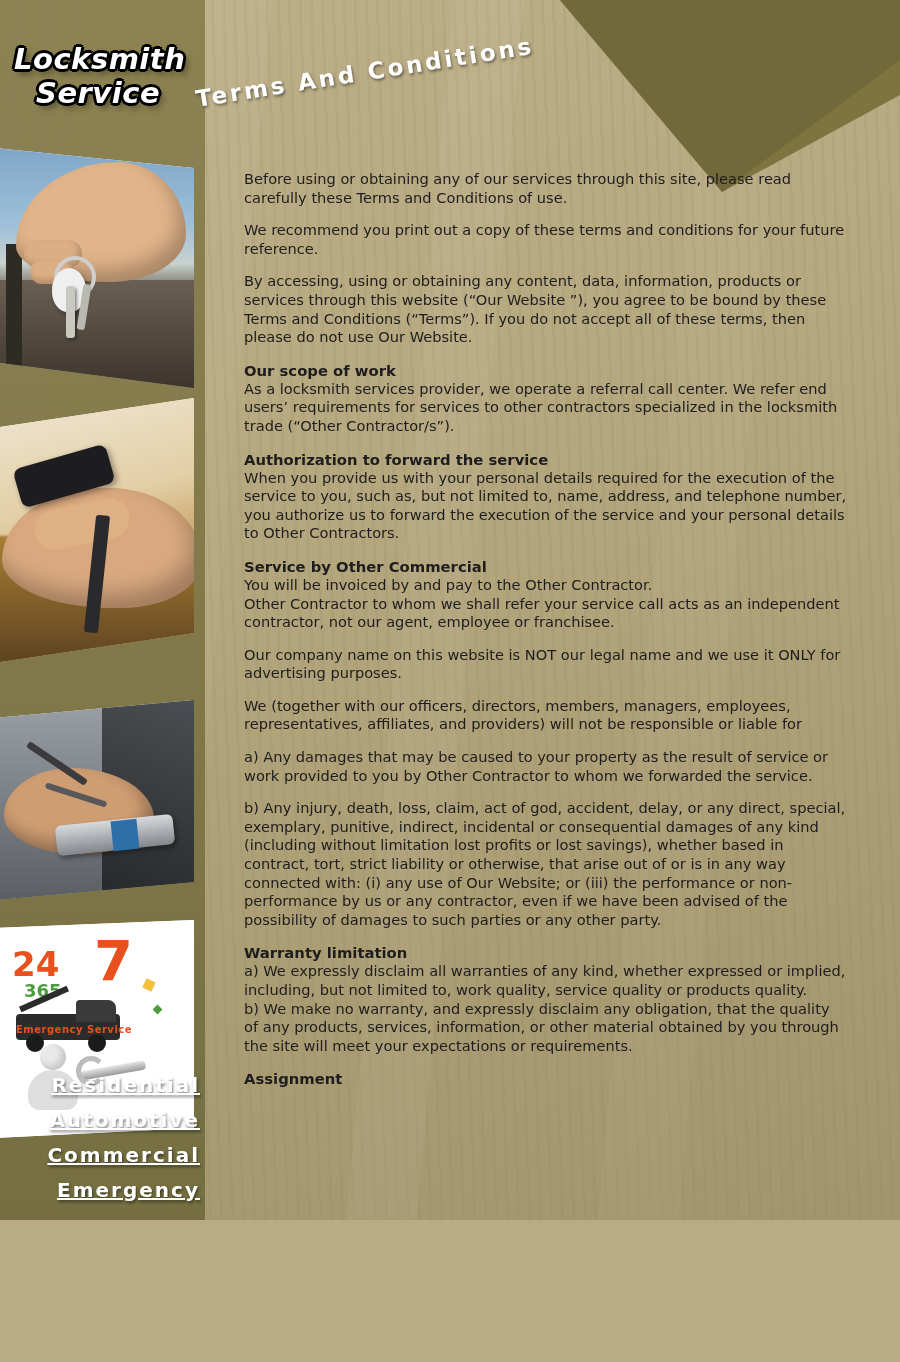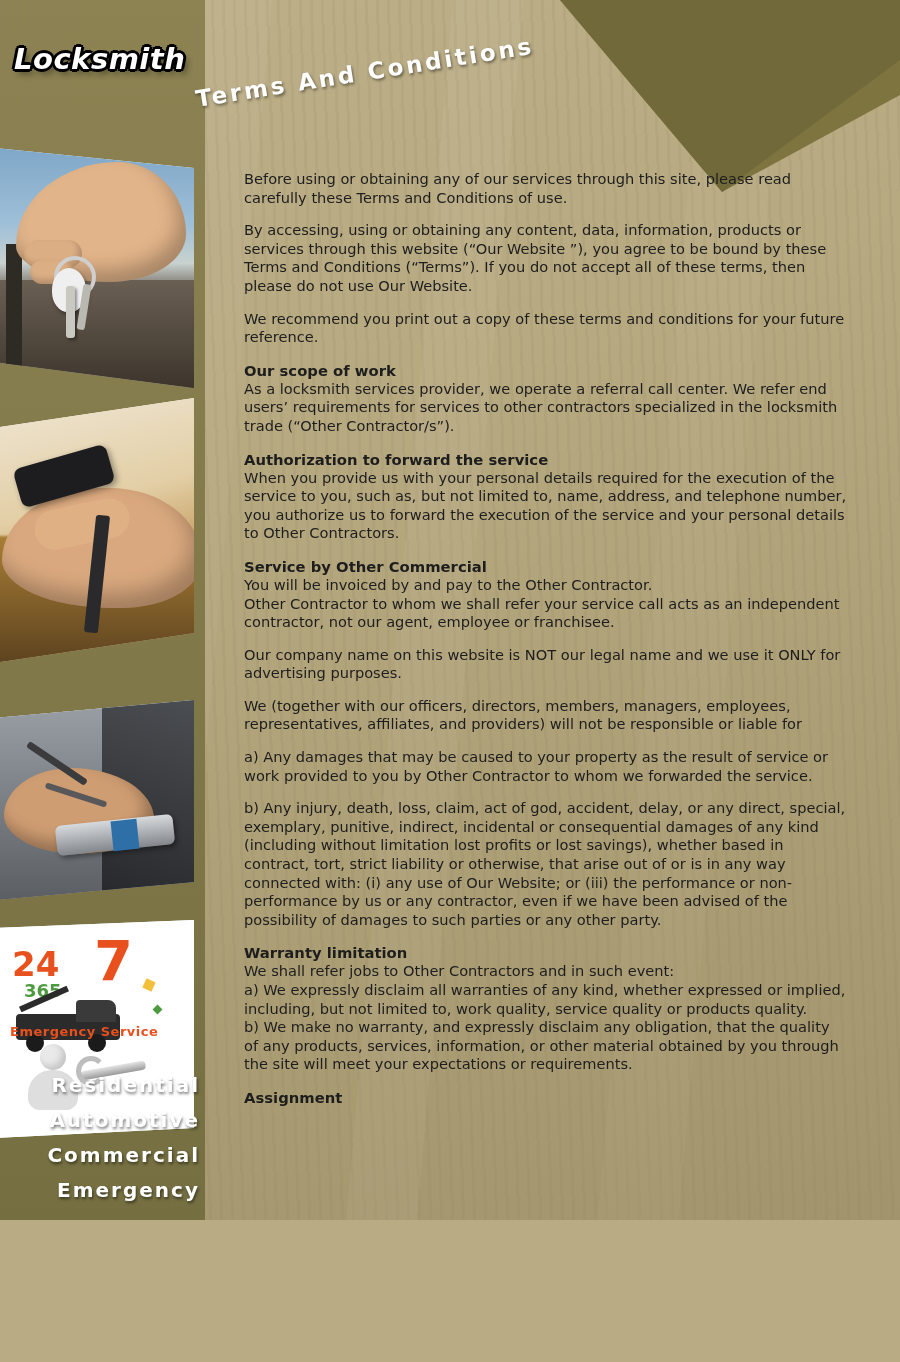--- a/index.html
+++ b/index.html
@@ -160,21 +160,21 @@
   .p4-bg { position:absolute; inset:0; background:#ffffff; }
   .p4-24 { position:absolute; left:18px; top:24px; color:#e8501e; font-size:34px; font-weight:bold; font-family:"DejaVu Sans", sans-serif; }
   .p4-7 { position:absolute; left:100px; top:8px; color:#e8501e; font-size:56px; font-weight:bold; }
   .p4-365 { position:absolute; left:30px; top:60px; color:#4d9b3f; font-size:18px; font-weight:bold; }
   .p4-truck { position:absolute; left:16px; top:72px; width:120px; height:58px; }
   .p4-truck .body { position:absolute; left:6px; top:22px; width:104px; height:26px; background:#2b2b2b; border-radius:4px; }
   .p4-truck .cab { position:absolute; left:66px; top:8px; width:40px; height:22px; background:#3a3a3a; border-radius:4px 8px 0 0; }
   .p4-truck .boom { position:absolute; left:8px; top:4px; width:52px; height:6px; background:#2b2b2b; transform: rotate(-24deg); }
   .p4-truck .w1, .p4-truck .w2 { position:absolute; top:42px; width:18px; height:18px; background:#1b1b1b; border-radius:50%; }
   .p4-truck .w1 { left: 16px; } .p4-truck .w2 { left: 78px; }
-  .p4-emerg { position:absolute; left:16px; top:104px; color:#e8501e; font-size:13px; font-weight:bold; letter-spacing:.5px; }
+  .p4-emerg { position:absolute; left:22px; top:104px; color:#e8501e; font-size:10px; font-weight:bold; letter-spacing:.5px; }
   .p4-person { position:absolute; left:30px; top:124px; width:56px; height:68px; }
   .p4-person .head { position:absolute; left:16px; top:0; width:26px; height:26px; background:#e9e9e9; border-radius:50%; box-shadow: inset -4px -4px 6px rgba(0,0,0,.15); }
   .p4-person .body { position:absolute; left:4px; top:26px; width:50px; height:40px; background:#dedede; border-radius: 24px 24px 12px 12px; }
   .p4-wrench { position:absolute; left:86px; top:120px; width:70px; height:56px; }
   .p4-wrench .bar { position:absolute; left:0; top:26px; width:66px; height:9px; background: linear-gradient(180deg,#e4e4e4,#9a9a9a); border-radius:4px; transform: rotate(-10deg); }
   .p4-wrench .head1 { position:absolute; left:-4px; top:16px; width:20px; height:20px; border:5px solid #bdbdbd; border-radius:50%; border-right-color: transparent; }
   .p4-spark1 { position:absolute; left:150px; top:60px; width:10px; height:10px; background:#f2c03a; transform: rotate(25deg); }
   .p4-spark2 { position:absolute; left:160px; top:86px; width:7px; height:7px; background:#4d9b3f; transform: rotate(45deg); }
 
   
@@ -187,20 +187,21 @@
     text-align: right;
     padding-right: 12px;
   }
   .services div {
     color: #ffffff;
     font-size: 20px;
     font-weight: bold;
     letter-spacing: 2px;
     line-height: 35px;
     text-shadow: 1px 2px 3px rgba(0,0,0,.5);
+    text-decoration: underline;
   }
 
   
   .content {
     position: absolute;
     left: 244px;
     top: 170px;
     width: 612px;
     z-index: 10;
     color: #1d1d1d;
@@ -228,20 +229,21 @@
 
   <div class="top-banner"></div>
   <div class="top-banner-2"></div>
 
   <div class="left-col">
     <div class="left-col-inner"></div>
   </div>
 
   <div class="logo">
     <span>Locksmith</span>
+    <span class="l2">Service</span>
   </div>
 
   <div class="doc-title">Terms And Conditions</div>
 
   <div class="photo photo-1">
     <div class="inner">
       <div class="p1-sky"></div>
       <div class="p1-wall"></div>
       <div class="p1-post"></div>
       <div class="p1-hand"></div>
@@ -307,22 +309,22 @@
 
   <div class="services">
     <div>Residential</div>
     <div>Automotive</div>
     <div>Commercial</div>
     <div>Emergency</div>
   </div>
 
   <div class="content">
     <p>Before using or obtaining any of our services through this site, please read carefully these Terms and Conditions of use.</p>
+    <p>We recommend you print out a copy of these terms and conditions for your future reference.</p>
     <p>By accessing, using or obtaining any content, data, information, products or services through this website (“Our Website ”), you agree to be bound by these Terms and Conditions (“Terms”). If you do not accept all of these terms, then please do not use Our Website.</p>
-    <p>We recommend you print out a copy of these terms and conditions for your future reference.</p>
 
     <div class="block">
       <h3>Our scope of work</h3>
       <p class="tight">As a locksmith services provider, we operate a referral call center. We refer end users’ requirements for services to other contractors specialized in the locksmith trade (“Other Contractor/s”).</p>
     </div>
 
     <div class="block">
       <h3>Authorization to forward the service</h3>
       <p class="tight">When you provide us with your personal details required for the execution of the service to you, such as, but not limited to, name, address, and telephone number, you authorize us to forward the execution of the service and your personal details to Other Contractors.</p>
     </div>
@@ -337,21 +339,20 @@
 
     <div class="block">
       <p class="tight">We (together with our officers, directors, members, managers, employees, representatives, affiliates, and providers) will not be responsible or liable for</p>
     </div>
 
     <p>a) Any damages that may be caused to your property as the result of service or work provided to you by Other Contractor to whom we forwarded the service.</p>
     <p>b) Any injury, death, loss, claim, act of god, accident, delay, or any direct, special, exemplary, punitive, indirect, incidental or consequential damages of any kind (including without limitation lost profits or lost savings), whether based in contract, tort, strict liability or otherwise, that arise out of or is in any way connected with: (i) any use of Our Website; or (iii) the performance or non-performance by us or any contractor, even if we have been advised of the possibility of damages to such parties or any other party.</p>
 
     <div class="block">
       <h3>Warranty limitation</h3>
-      <p class="tight">We shall refer jobs to Other Contractors and in such event:</p>
       <p class="tight">a) We expressly disclaim all warranties of any kind, whether expressed or implied, including, but not limited to, work quality, service quality or products quality.</p>
       <p class="tight">b) We make no warranty, and expressly disclaim any obligation, that the quality of any products, services, information, or other material obtained by you through the site will meet your expectations or requirements.</p>
     </div>
 
     <div class="block">
       <h3>Assignment</h3>
     </div>
   </div>
 </div>
 

